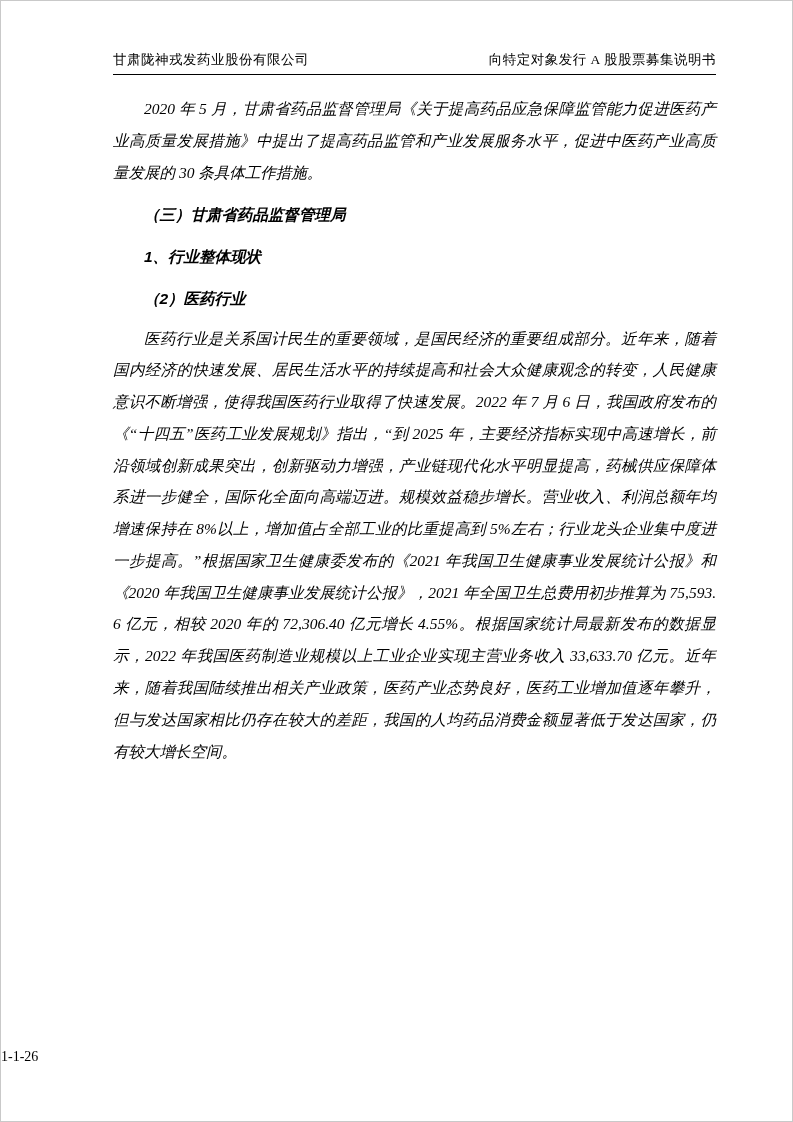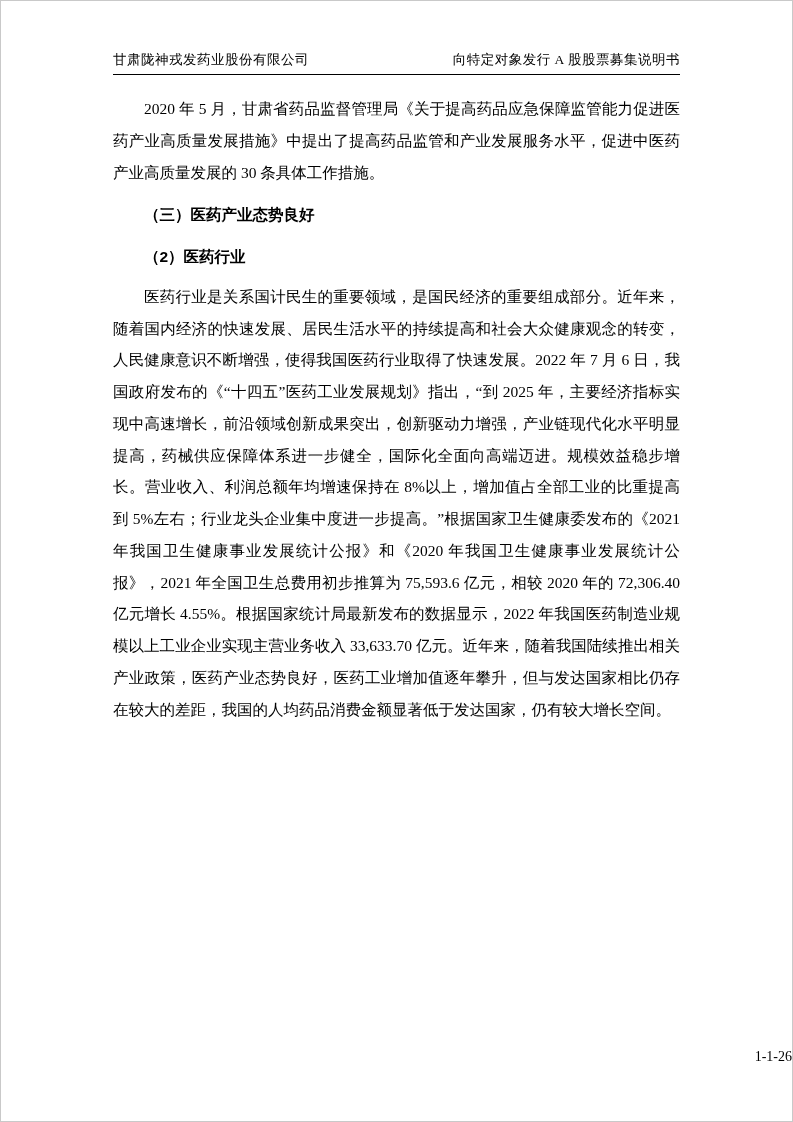--- a/index.html
+++ b/index.html
@@ -9,33 +9,34 @@
     width: 793px;
     height: 1122px;
     margin: 0 auto;
     background: #ffffff;
     border: 1px solid #c9c9c9;
     font-family: "Liberation Serif", "DejaVu Serif", serif;
     color: #000000;
     overflow: hidden;
   }
   .content {
-    padding: 50px 112px 0 112px;
+    padding: 50px 76px 0 112px;
   }
   .doc-header {
     display: flex;
     justify-content: space-between;
     align-items: flex-end;
     font-size: 13.5px;
     padding-bottom: 5px;
     border-bottom: 1px solid #000000;
     letter-spacing: 0.5px;
   }
   .doc-body {
     padding-top: 18px;
+    font-style: italic;
   }
   .para {
     font-size: 15.5px;
     line-height: 2.05;
     text-align: justify;
     text-indent: 2em;
     margin-bottom: 11px;
     word-break: break-all;
   }
   .heading-l1, .heading-l2, .heading-l3 {
@@ -44,39 +45,40 @@
     font-size: 15.5px;
     line-height: 2.05;
     text-indent: 2em;
     margin: 10px 0 8px 0;
   }
   .doc-footer {
     position: absolute;
     left: 0;
     right: 0;
     bottom: 56px;
-    text-align: right;
+    text-align: left;
     font-size: 14px;
   }
 </style>
 </head>
 <body>
 
 <div class="page">
   <div class="content">
 
     <header class="doc-header">
       <span>甘肃陇神戎发药业股份有限公司</span>
       <span>向特定对象发行 A 股股票募集说明书</span>
     </header>
 
     <main class="doc-body">
       <p class="para">2020 年 5 月，甘肃省药品监督管理局《关于提高药品应急保障监管能力促进医药产业高质量发展措施》中提出了提高药品监管和产业发展服务水平，促进中医药产业高质量发展的 30 条具体工作措施。</p>
 
-      <h2 class="heading-l1">（三）医药产业态势良好</h2>
+      <h2 class="heading-l1">（三）甘肃省药品监督管理局</h2>
+      <h3 class="heading-l2">1、行业整体现状</h3>
       <h4 class="heading-l3">（2）医药行业</h4>
 
       <p class="para">医药行业是关系国计民生的重要领域，是国民经济的重要组成部分。近年来，随着国内经济的快速发展、居民生活水平的持续提高和社会大众健康观念的转变，人民健康意识不断增强，使得我国医药行业取得了快速发展。2022 年 7 月 6 日，我国政府发布的《“十四五”医药工业发展规划》指出，“到 2025 年，主要经济指标实现中高速增长，前沿领域创新成果突出，创新驱动力增强，产业链现代化水平明显提高，药械供应保障体系进一步健全，国际化全面向高端迈进。规模效益稳步增长。营业收入、利润总额年均增速保持在 8%以上，增加值占全部工业的比重提高到 5%左右；行业龙头企业集中度进一步提高。”根据国家卫生健康委发布的《2021 年我国卫生健康事业发展统计公报》和《2020 年我国卫生健康事业发展统计公报》，2021 年全国卫生总费用初步推算为 75,593.6 亿元，相较 2020 年的 72,306.40 亿元增长 4.55%。根据国家统计局最新发布的数据显示，2022 年我国医药制造业规模以上工业企业实现主营业务收入 33,633.70 亿元。近年来，随着我国陆续推出相关产业政策，医药产业态势良好，医药工业增加值逐年攀升，但与发达国家相比仍存在较大的差距，我国的人均药品消费金额显著低于发达国家，仍有较大增长空间。</p>
     </main>
 
   </div>
 
   <footer class="doc-footer">
     <span>1-1-26</span>
   </footer>

